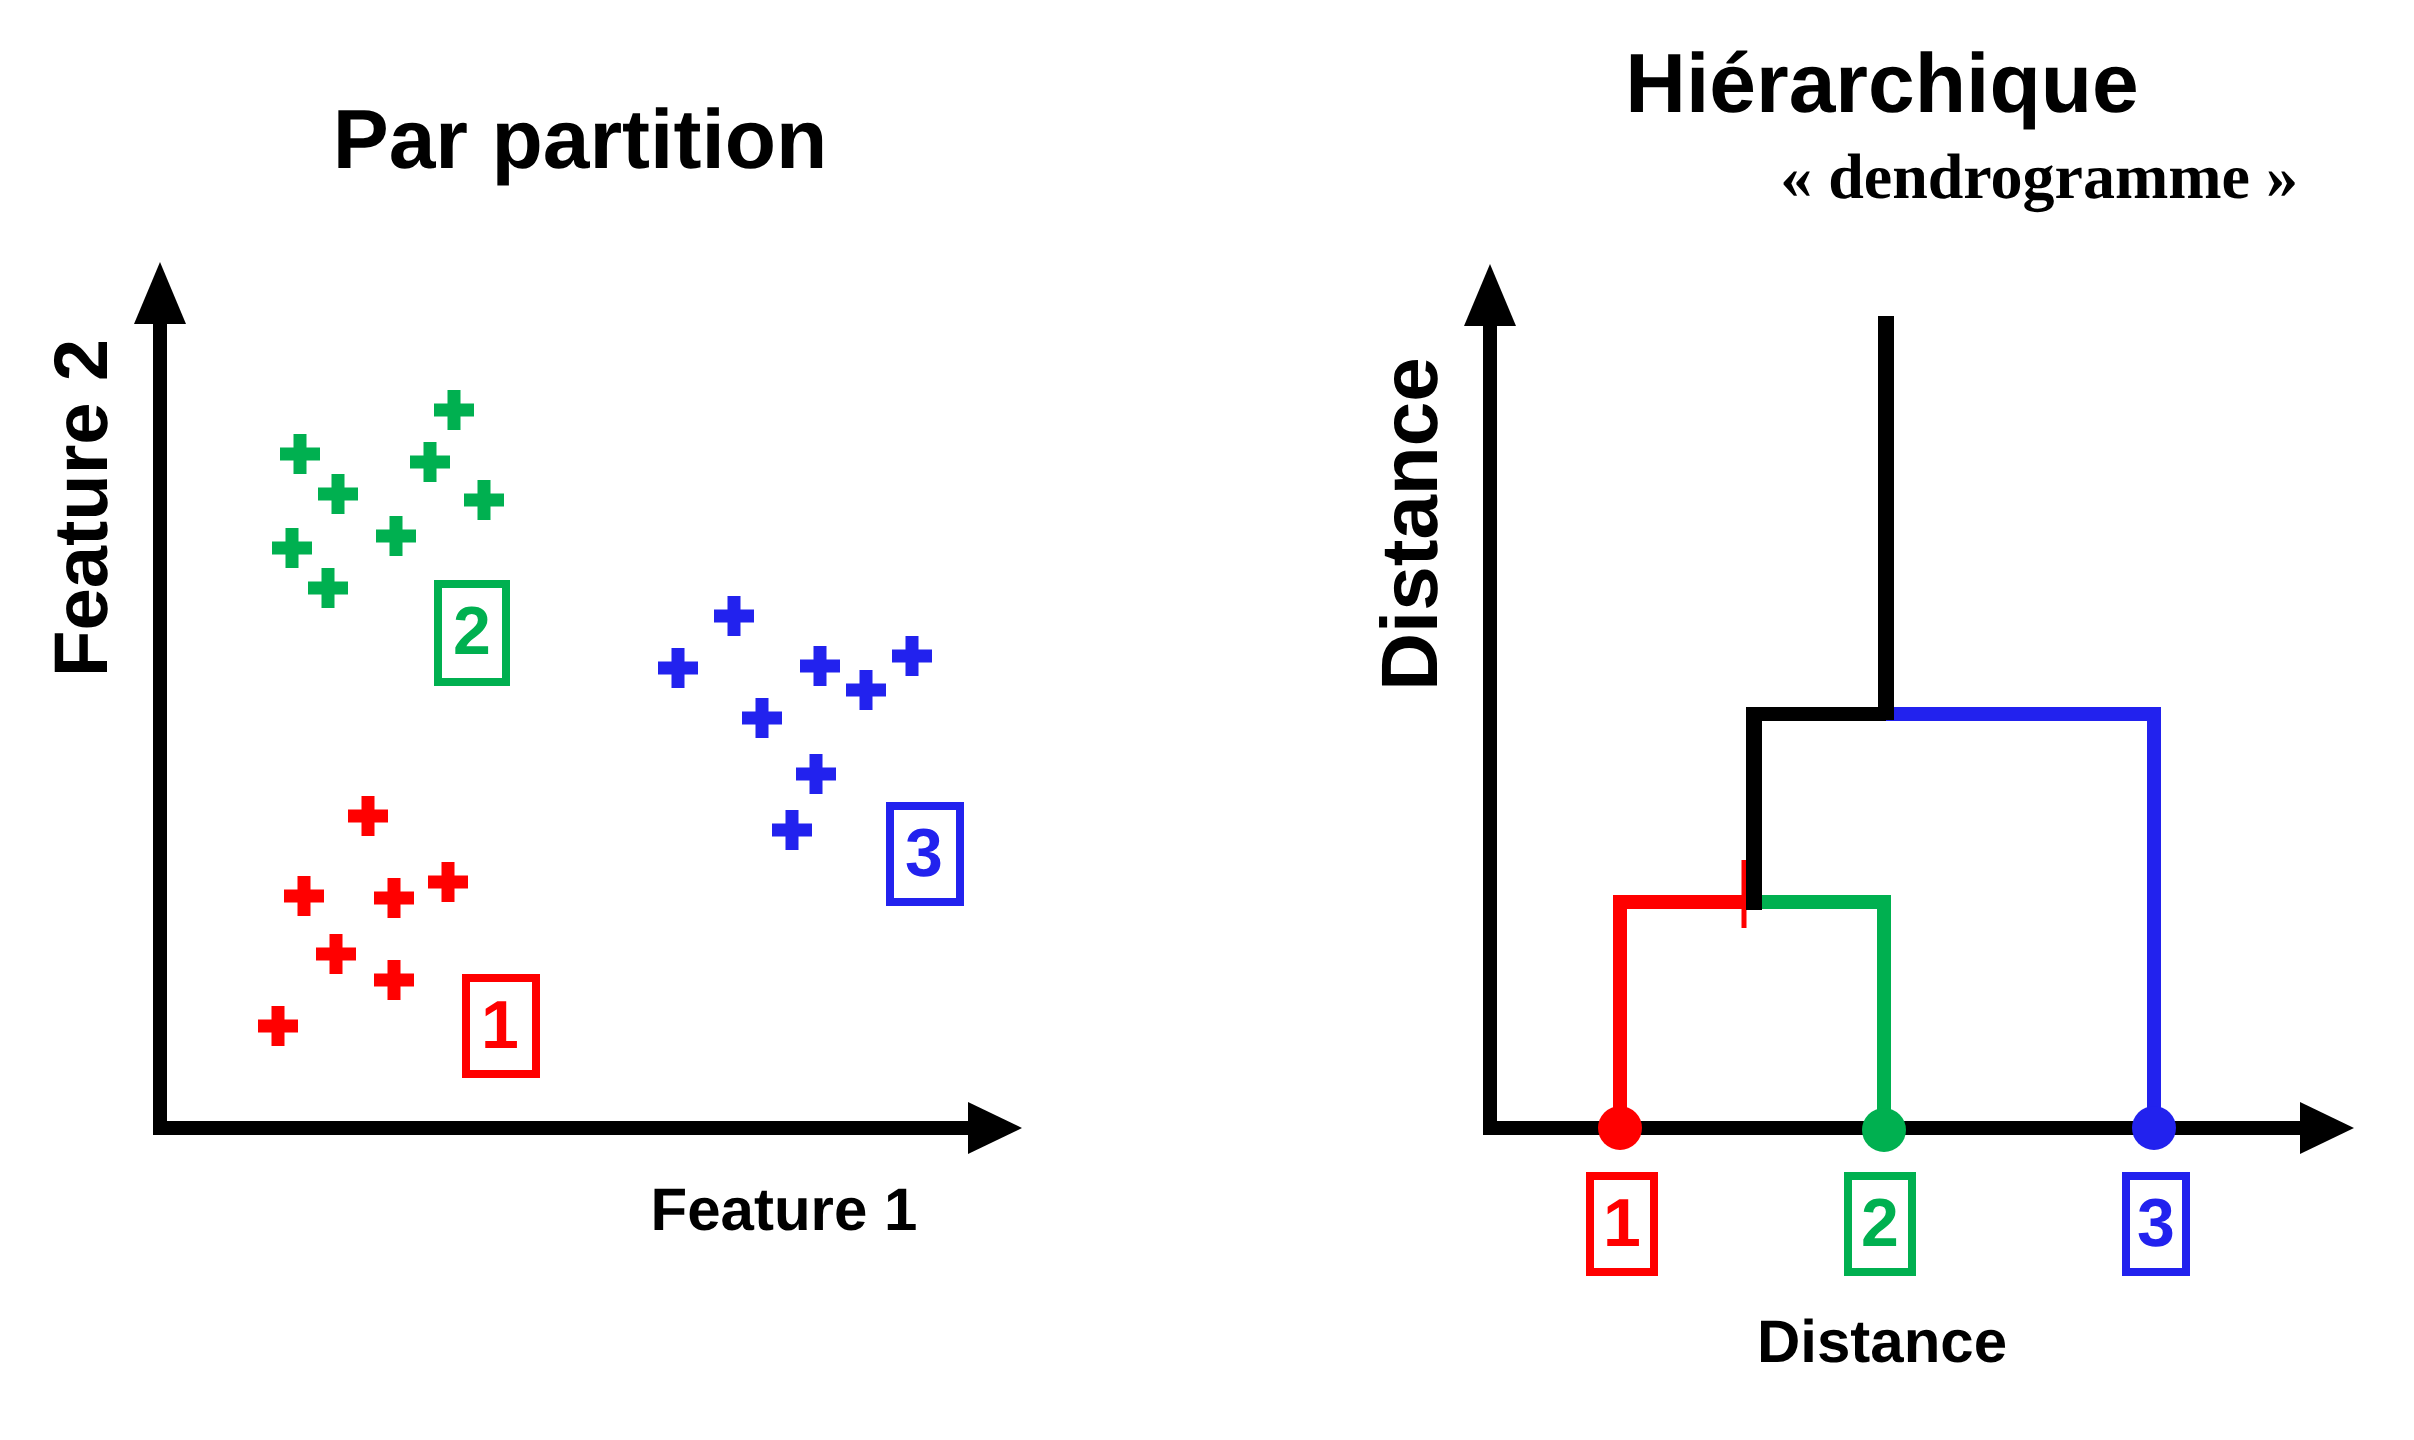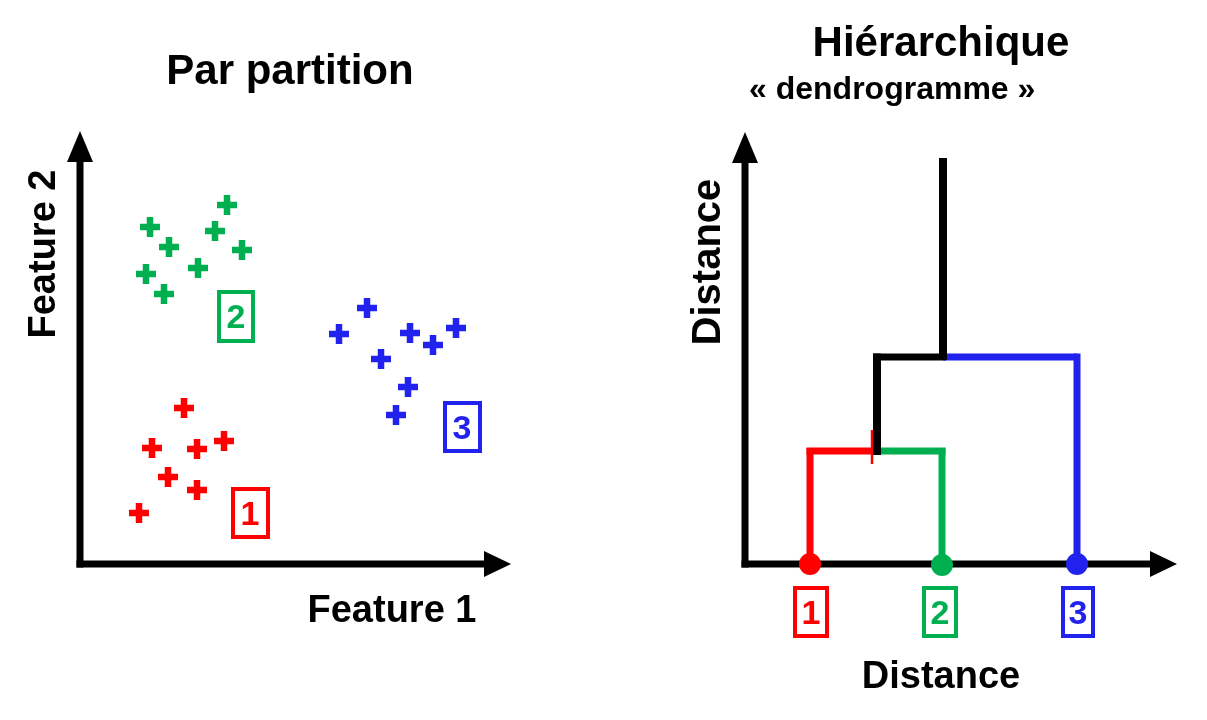--- a/index.html
+++ b/index.html
@@ -3,22 +3,22 @@
 <meta charset="utf-8">
 <style>
   html,body{margin:0;padding:0;background:#fff;}
   .canvas{
     position:relative;width:1207px;height:720px;background:#ffffff;
     font-family:"Liberation Sans", sans-serif;overflow:hidden;
   }
   .canvas svg{position:absolute;left:0;top:0;}
   .lbl{position:absolute;font-weight:700;color:#000;line-height:1.05;}
   .ttl{font-size:42px;text-align:center;}
-  .sub{font-size:32px;text-align:left;}
-  .axlbl{font-size:38px;text-align:center;}
+  .sub{font-size:32px;text-align:right;font-family:Liberation Serif, serif;}
+  .axlbl{font-size:30px;text-align:center;}
   .vlbl{position:absolute;font-weight:700;color:#000;white-space:nowrap;
         transform:translate(-50%,-50%) rotate(-90deg);}
   .clsbox{
     position:absolute;box-sizing:border-box;display:flex;align-items:center;justify-content:center;
     font-weight:700;font-size:34px;background:transparent;
   }
 </style>
 </head>
 <body>
 

